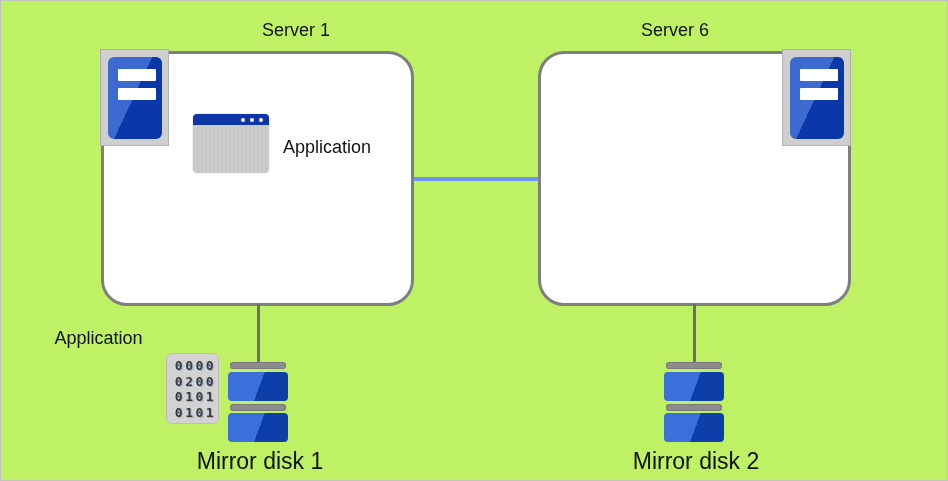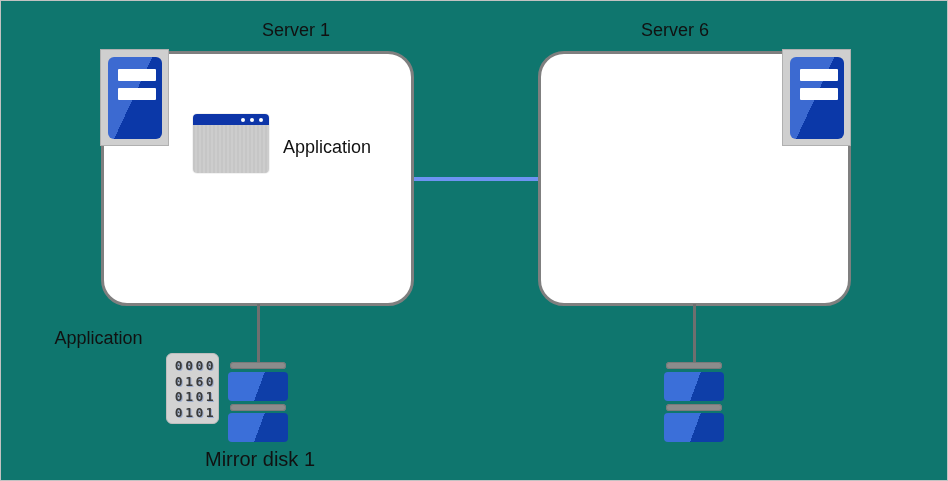--- a/index.html
+++ b/index.html
@@ -9,21 +9,21 @@
     --connector-blue:#6e93f2;
     --connector-gray:#6f6f6f;
     --icon-bg:#cfcfcf;
     --panel-gray:#c9c9c9;
     --text-color:#111;
   }
   html,body{margin:0;padding:0;background:#fff;}
   .canvas{
     position:relative;
     width:948px;height:481px;
-    background:#0f766e;
+    background:#bef264;
     border:1px solid #c2c2c2;
     box-sizing:border-box;
     font-family:"Liberation Sans", sans-serif;
     color:var(--text-color);
     overflow:hidden;
   }
   .abs{position:absolute;}
   .title{
     font-size:18px;
     white-space:nowrap;
@@ -89,21 +89,21 @@
   .disk-bar{
     height:7px;border-radius:3.5px;
     background:#8c8c8c;
     box-shadow:inset 0 0 0 1px #7a7a7a;
   }
   .disk-box{
     height:29px;border-radius:4px;
     background:linear-gradient(110deg, #3b6fd9 52%, #0e3ea8 52%);
   }
   .disk-label{
-    font-size:20px;white-space:nowrap;
+    font-size:23px;white-space:nowrap;
     transform:translateX(-50%);
   }
   .binary-icon{
     width:53px;height:71px;
     background:#d2d2d2;
     border:1px solid #bdbdbd;
     border-radius:6px;
     box-sizing:border-box;
     padding-top:4px;
     text-align:center;
@@ -163,29 +163,30 @@
     </div>
     <div class="app-body"></div>
   </div>
   <div class="abs app-label" style="left:282px;top:136px;">Application</div>
 
   <div class="abs initial-label" style="left:30px;top:326px;">
     <div>Application</div>
   </div>
   <div class="abs binary-icon" style="left:165px;top:352px;">
     <div class="binary-row">0000</div>
-    <div class="binary-row">0160</div>
+    <div class="binary-row">0200</div>
     <div class="binary-row">0101</div>
     <div class="binary-row">0101</div>
   </div>
 
   <div class="abs disk-bar" style="left:229px;top:361px;width:56px;"></div>
   <div class="abs disk-box" style="left:227px;top:371px;width:60px;"></div>
   <div class="abs disk-bar" style="left:229px;top:403px;width:56px;"></div>
   <div class="abs disk-box" style="left:227px;top:412px;width:60px;"></div>
   <div class="abs disk-label" style="left:259px;top:447px;">Mirror disk 1</div>
 
   <div class="abs disk-bar" style="left:665px;top:361px;width:56px;"></div>
   <div class="abs disk-box" style="left:663px;top:371px;width:60px;"></div>
   <div class="abs disk-bar" style="left:665px;top:403px;width:56px;"></div>
   <div class="abs disk-box" style="left:663px;top:412px;width:60px;"></div>
+  <div class="abs disk-label" style="left:695px;top:447px;">Mirror disk 2</div>
 
 </div>
 
 </body></html>

